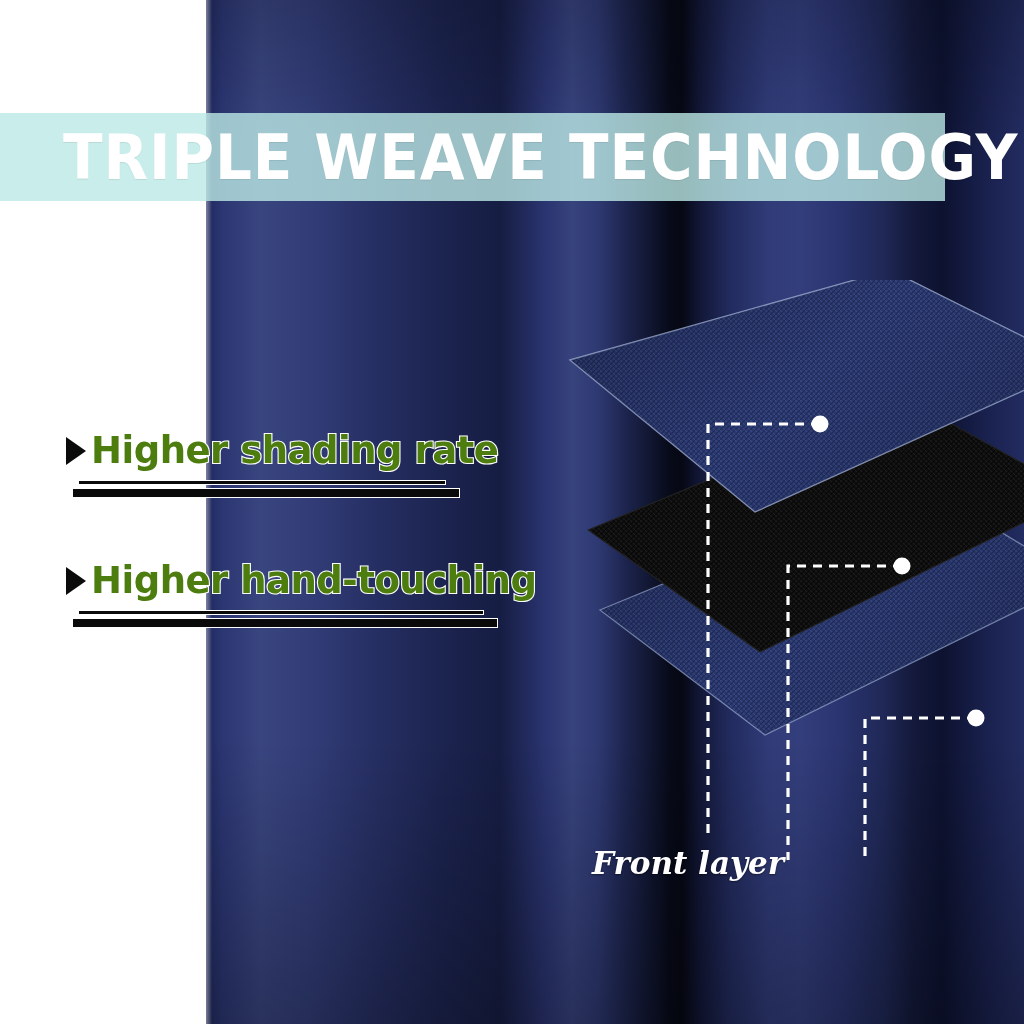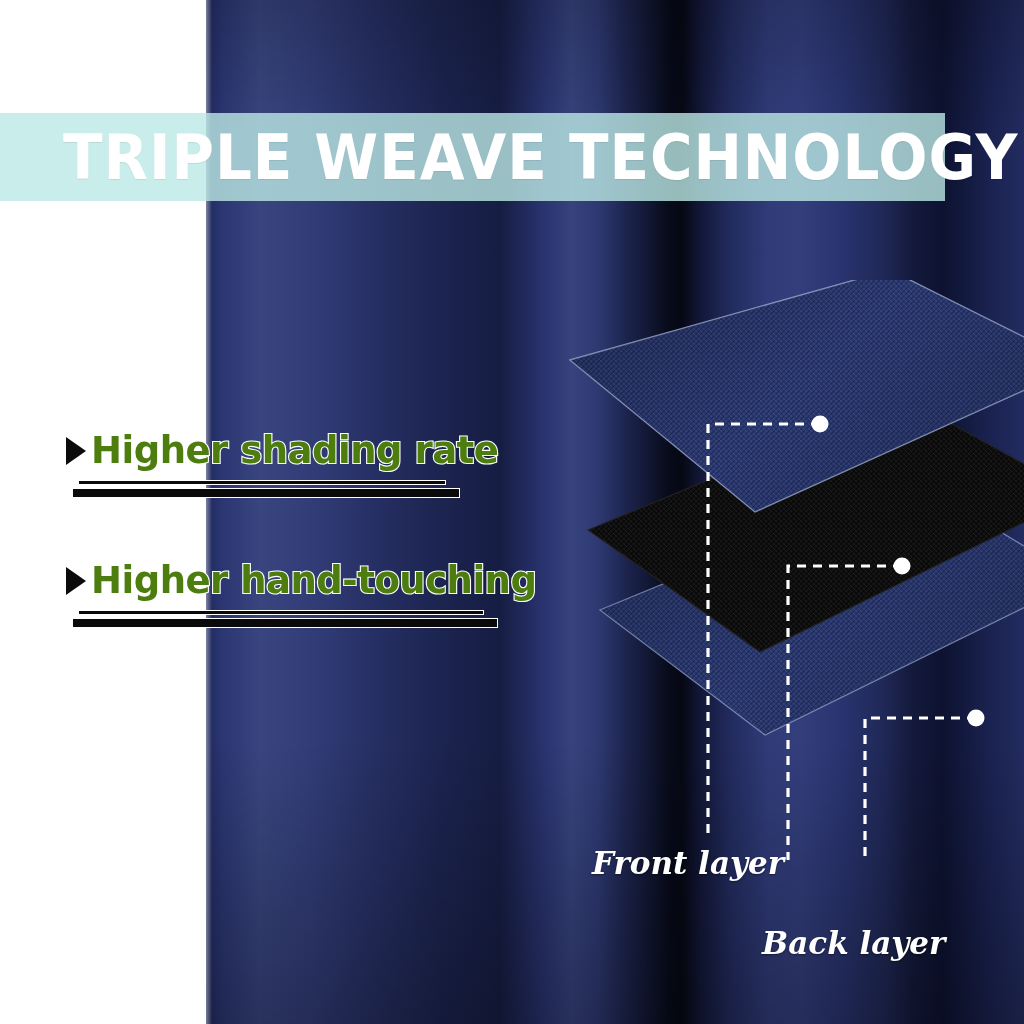--- a/index.html
+++ b/index.html
@@ -254,15 +254,14 @@
       <g stroke="#ffffff" stroke-width="3.2" stroke-dasharray="9 7" fill="none">
         <path d="M 416 438 L 305 438 L 305 652"></path>
       </g>
       <circle cx="416" cy="438" r="8.5" fill="#ffffff"></circle>
     </svg>
   </div>
 
   <div class="callout-label" style="left:592px; top:836px;margin-top:12px;">Front layer</div>
 
 
-  <div class="callout-label" style="left:762px; top:928px;">Back layer</div>
 
 </div>
 
 </body></html>

